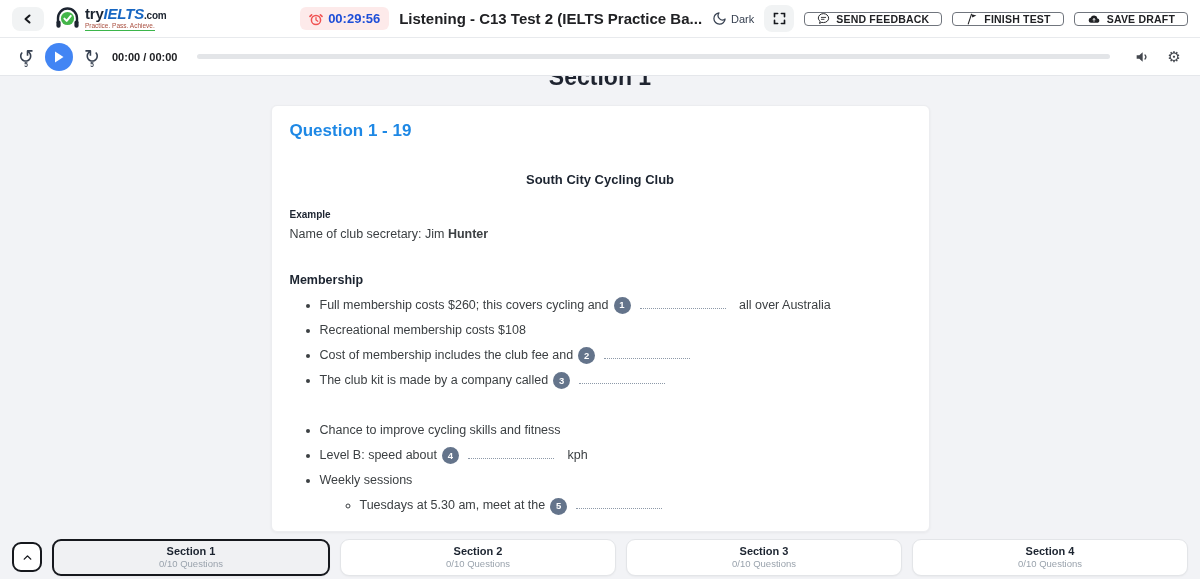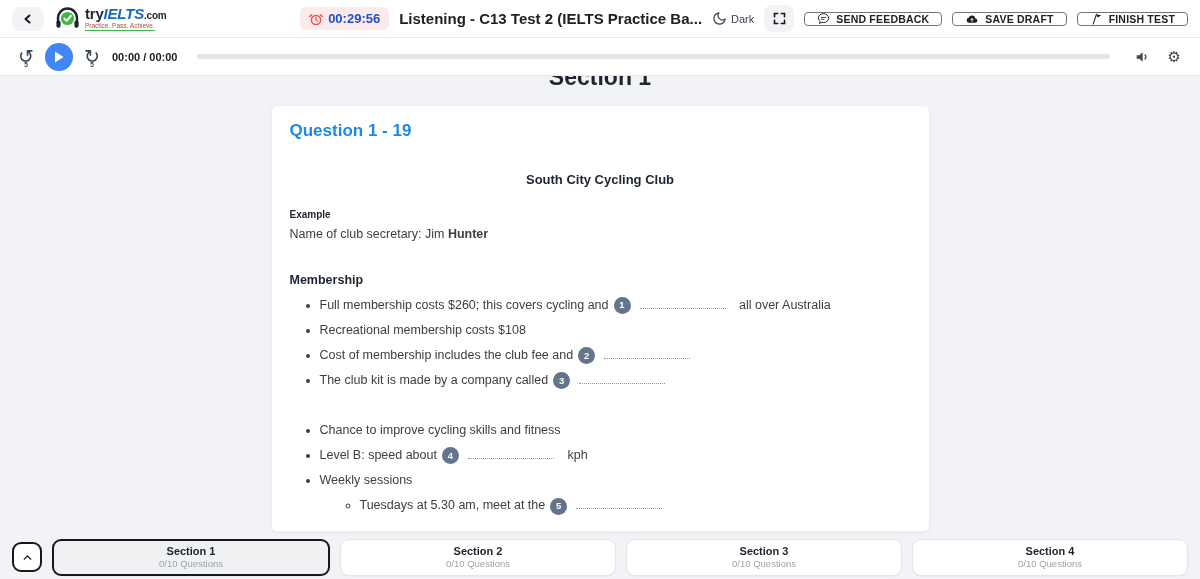--- a/index.html
+++ b/index.html
@@ -113,33 +113,33 @@
 
       <button class="action-btn">
         <svg width="13" height="13" viewBox="0 0 24 24">
             <path d="M12 3c-5.2 0-9.5 3.6-9.5 8 0 2.4 1.3 4.6 3.3 6L4.7 21l4.2-1.9c1 .2 2 .4 3.1 .4 5.2 0 9.5-3.6 9.5-8S17.2 3 12 3z" fill="none" stroke="#202124" stroke-width="1.8"></path>
             <path d="M8 10h8 M8 13.5h5" stroke="#202124" stroke-width="1.6" stroke-linecap="round"></path>
           </svg>
         <span>SEND FEEDBACK</span>
       </button>
 
       <button class="action-btn">
+        <svg width="13" height="13" viewBox="0 0 24 24">
+            <path d="M6 22 L12 4" stroke="#202124" stroke-width="2" stroke-linecap="round"></path>
+            <path d="M12 4 L21 6.5 L13.5 10 Z" fill="#202124"></path>
+          </svg>
+        <span>FINISH TEST</span>
+      </button>
+
+      <button class="action-btn">
         <svg width="14" height="14" viewBox="0 0 24 24">
             <path d="M18.5 18.5H6.8A4.3 4.3 0 0 1 6.3 10a6 6 0 0 1 11.6 1.1 3.8 3.8 0 0 1 .6 7.4z" fill="#202124"></path>
             <path d="M12 16v-4.5 M12 11.5l-2 2 M12 11.5l2 2" stroke="#fff" stroke-width="1.4" stroke-linecap="round"></path>
           </svg>
         <span>SAVE DRAFT</span>
-      </button>
-
-      <button class="action-btn">
-        <svg width="13" height="13" viewBox="0 0 24 24">
-            <path d="M6 22 L12 4" stroke="#202124" stroke-width="2" stroke-linecap="round"></path>
-            <path d="M12 4 L21 6.5 L13.5 10 Z" fill="#202124"></path>
-          </svg>
-        <span>FINISH TEST</span>
       </button>
     </div>
   </header>
 
   <div class="audiobar">
     <button class="skip-btn">
       <span>↺</span>
       <span class="skip-num">5</span>
     </button>
     <button class="play-btn">

